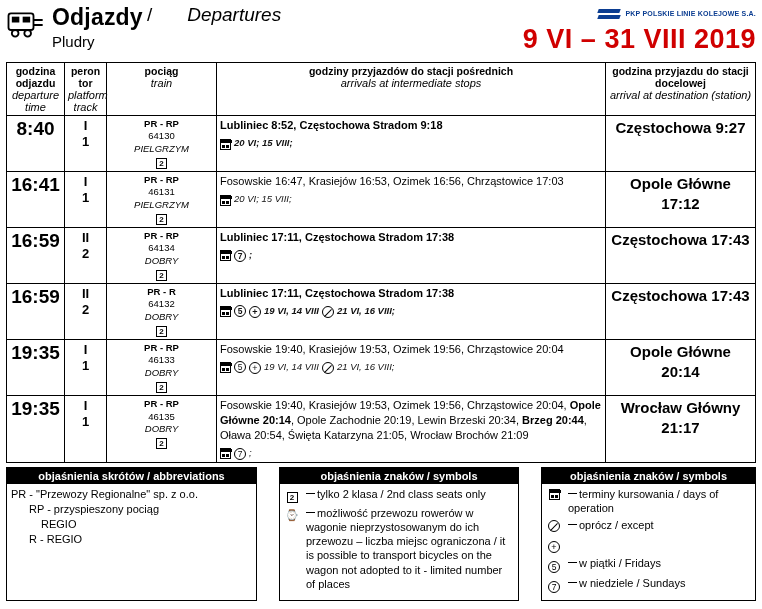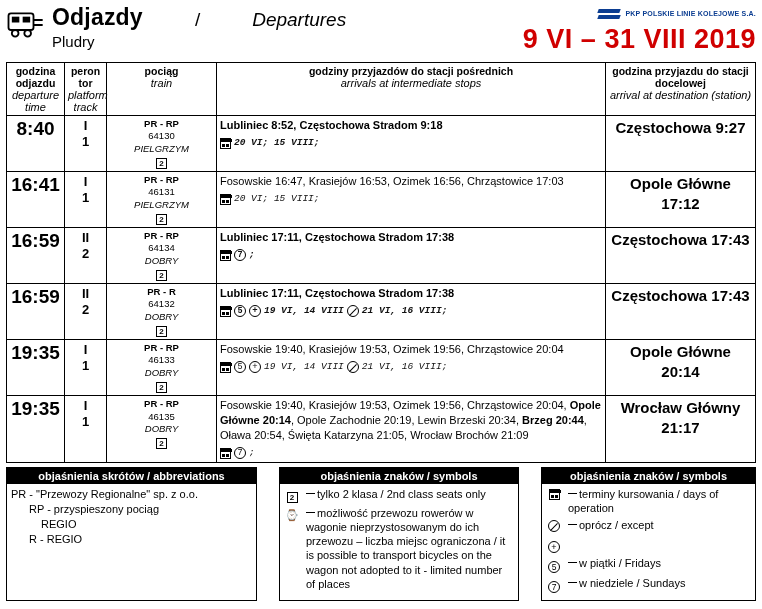--- a/index.html
+++ b/index.html
@@ -11,24 +11,24 @@
     font-size: 11px;
     color: #000;
     overflow: hidden;
   }
   .page { position: relative; width: 762px; height: 609px; padding: 4px 6px; }
 
   
   .header { display: flex; align-items: flex-start; height: 58px; position: relative; }
   .train-logo { width: 40px; height: 34px; margin-top: 4px; flex: 0 0 auto; }
   .title-block { margin-left: 6px; flex: 0 0 auto; }
-  .title-line { display: flex; align-items: flex-end; gap: 48px; }
+  .title-line { display: flex; align-items: flex-start; }
   .title-pl { font-size: 23px; font-weight: bold; letter-spacing: .2px; }
   .title-sep { font-size: 19px; margin: 0 4px; }
-  .title-en { font-size: 19px; font-style: italic; }
+  .title-en { font-size: 19px; font-style: italic; margin-left: 31px; }
   .station { font-size: 15px; margin-top: 2px; }
 
   .right-head { position: absolute; right: 0; top: 0; text-align: right; width: 420px; }
   .pkp-logo { display: flex; align-items: center; justify-content: flex-end; gap: 5px; height: 18px; }
   .pkp-mark { width: 22px; height: 13px; position: relative; }
   .pkp-mark .b1, .pkp-mark .b2 { position:absolute; background:#0b3d91; }
   .pkp-mark .b1 { left:0; top:2px; width:22px; height:4px; transform: skewX(-20deg); }
   .pkp-mark .b2 { left:0; top:8px; width:22px; height:4px; transform: skewX(-20deg); }
   .pkp-text { font-size: 7px; color:#0b3d91; font-weight:bold; letter-spacing:.2px; }
   .validity { color: #d00000; font-size: 27px; font-weight: bold; margin-top: 2px; letter-spacing: .5px; }
@@ -52,21 +52,21 @@
 
   .cell-train { text-align: center; font-size: 9.5px; line-height: 1.3; }
   .cell-train .carrier { font-weight: bold; }
   .cell-train .num { }
   .cell-train .name { font-style: italic; }
   .cell-train .cls { margin-top: 1px; }
 
   .cell-inter { font-size: 11px; line-height: 1.35; }
   .cell-inter.bold { font-weight: bold; }
   .notes { margin-top: 4px; font-size: 9.5px; font-style: italic; color: #111; display: flex; align-items: center; flex-wrap: wrap; gap: 3px; }
-  .notes .seg { display:inline-flex; align-items:center; gap:3px;font-family:Liberation Mono, monospace; }
+  .notes .seg { display:inline-flex; align-items:flex-end; gap:3px; }
 
   .cell-dest { text-align: center; font-size: 15px; font-weight: bold; vertical-align: middle; line-height: 1.3; }
 
   
   .sq { display:inline-block; width:11px; height:11px; border:1px solid #000; text-align:center; line-height:10px; font-size:8px; font-style:normal; font-weight:bold; vertical-align:-1px; }
   .circ { display:inline-block; width:12px; height:12px; border:1px solid #000; border-radius:50%; text-align:center; line-height:11px; font-size:8.5px; font-style:normal; vertical-align:-2px; }
   .cal { display:inline-block; width:11px; height:11px; border:1px solid #000; position:relative; vertical-align:-1px; background:#fff; }
   .cal:before { content:""; position:absolute; left:0; top:0; width:11px; height:3px; background:#000; }
   .cal:after { content:""; position:absolute; left:1px; top:5px; width:3px; height:3px; background:#000; box-shadow: 4px 0 0 #000; }
   .bike { display:inline-block; font-style:normal; font-size:11px; vertical-align:-1px; }

